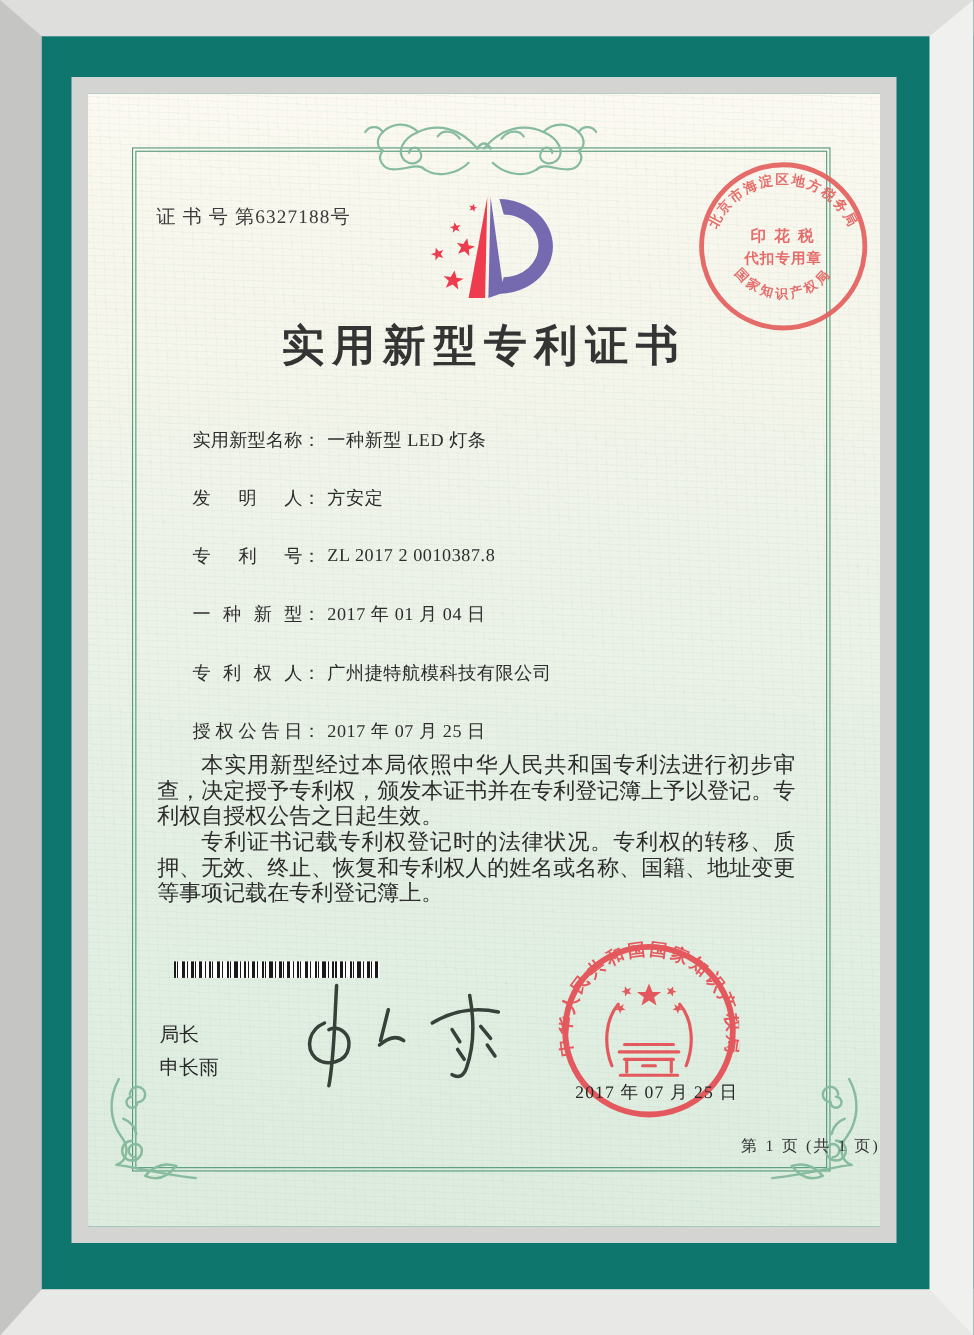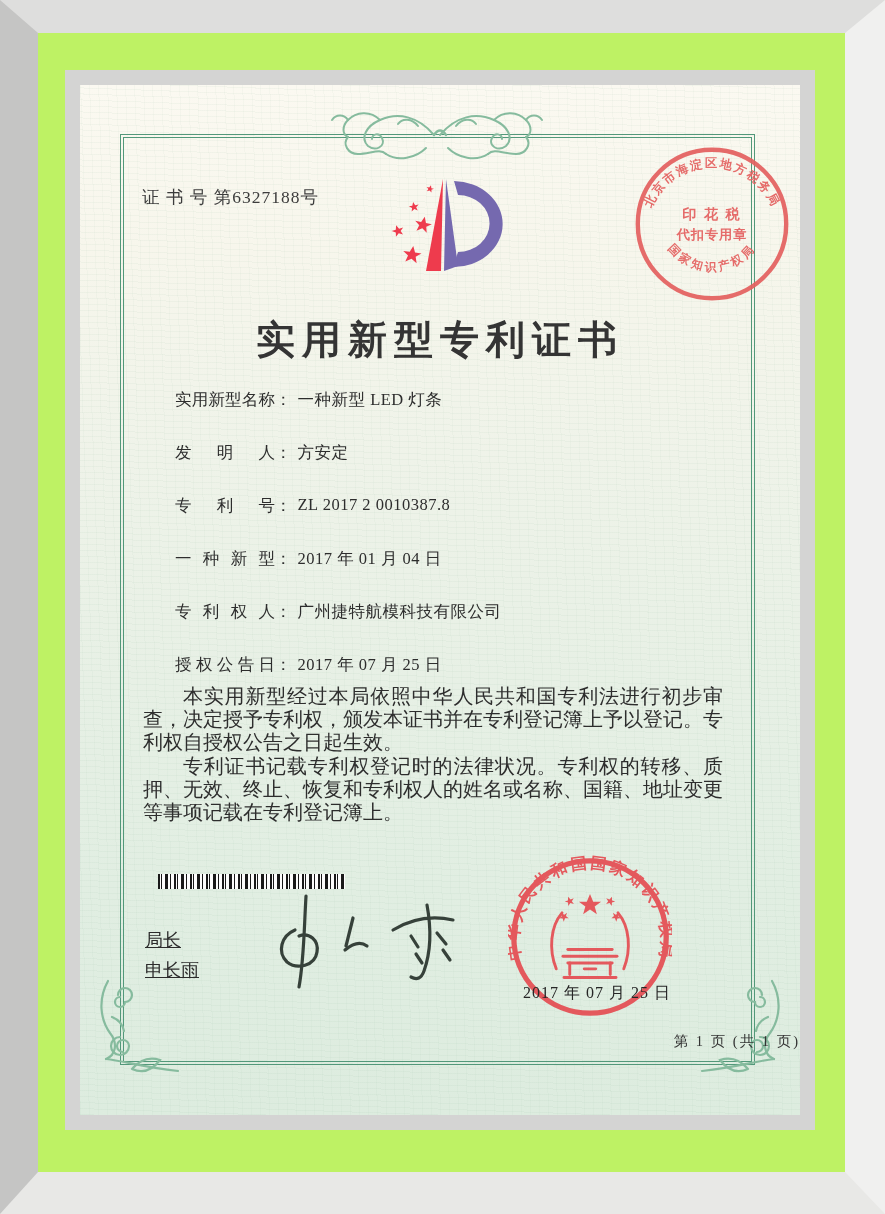--- a/index.html
+++ b/index.html
@@ -8,21 +8,21 @@
     position:relative;width:885px;height:1214px;
     font-family:"Liberation Serif","DejaVu Serif",serif;
     color:#2e2e2e;
   }
   
   .frame{
     position:absolute;inset:0;
     border-style:solid;
     border-width:33px 40px 42px 38px;
     border-color:#dededd #f0f0ef #e8e8e6 #c5c5c4;
-    background:#bef264;
+    background:#0f766e;
   }
   .mat{position:absolute;inset:0;padding:37px 30px 42px 27px;}
   .band{
     width:100%;height:100%;
     border:15px solid #d4d4d3;
     position:relative;
   }
   .paper{
     position:absolute;inset:0;overflow:hidden;
     background:linear-gradient(180deg,#fbf9f1 0%,#f7f6ec 16%,#eff3e9 36%,#e7f0e5 58%,#e1eee2 78%,#ddecdf 100%);
@@ -37,21 +37,21 @@
   .rule{
     position:absolute;left:40px;top:49px;width:635px;height:931px;
     border:1px solid #52987a;
   }
   .rule::after{content:"";position:absolute;inset:2px;border:1px solid #52987a;}
   .orn{position:absolute;pointer-events:none;}
   
   .certno{position:absolute;left:62px;top:100px;font-size:17.5px;color:#3c3c3c;letter-spacing:1px;}
   
   .title{
-    position:absolute;left:0;top:228px;width:720px;margin:0;
+    position:absolute;left:0;top:202px;width:720px;margin:0;
     text-align:center;font-size:39px;font-weight:600;color:#343434;
     letter-spacing:7px;
     font-family:Liberation Serif, serif;
   }
   
   .fields{position:absolute;left:63px;top:304px;width:600px;font-size:16.5px;color:#2d2d2d;margin-left:32px;}
   .frow{height:24px;margin-bottom:29px;white-space:nowrap;}
   .flab{display:inline-block;width:100px;text-align:justify;text-align-last:justify;vertical-align:top;}
   .fcolon{display:inline-block;vertical-align:top;}
   .fval{display:inline-block;margin-left:6px;vertical-align:top;letter-spacing:.5px;}
@@ -62,21 +62,21 @@
   .barcode{
     position:absolute;left:78px;top:789px;width:187px;height:15px;
     background:repeating-linear-gradient(90deg,
       #191919 0 2px, #fdfdfd 2px 3px,
       #191919 3px 4px, #fdfdfd 4px 7px,
       #191919 7px 10px,#fdfdfd 10px 12px,
       #191919 12px 13px,#fdfdfd 13px 16px);
   }
   
   .officer{position:absolute;left:65px;top:843px;font-size:18px;color:#2b2b2b;font-family:"Liberation Sans","DejaVu Sans",sans-serif;}
-  .officer div{height:30px;text-decoration:underline;}
+  .officer div{height:30px;}
   .signature{position:absolute;left:185px;top:805px;}
   
   .seal{position:absolute;left:428px;top:770px;width:164px;height:164px;}
   .sealdate{
     position:absolute;left:432px;top:898px;width:170px;text-align:center;
     font-size:16px;color:#262626;letter-spacing:1px;
   }
   
   .taxstamp{position:absolute;left:549px;top:56px;width:166px;height:166px;opacity:.92;}
   

